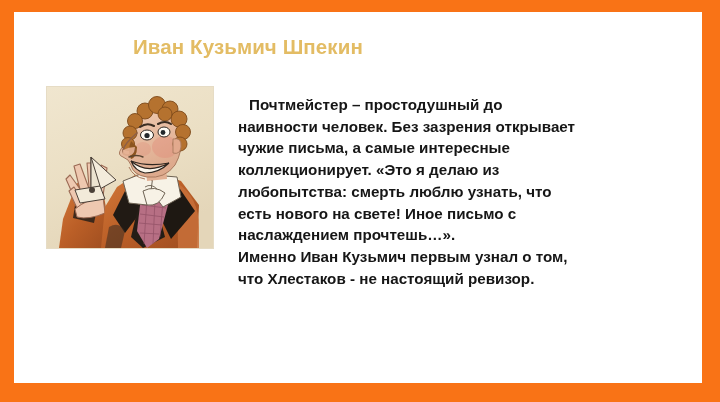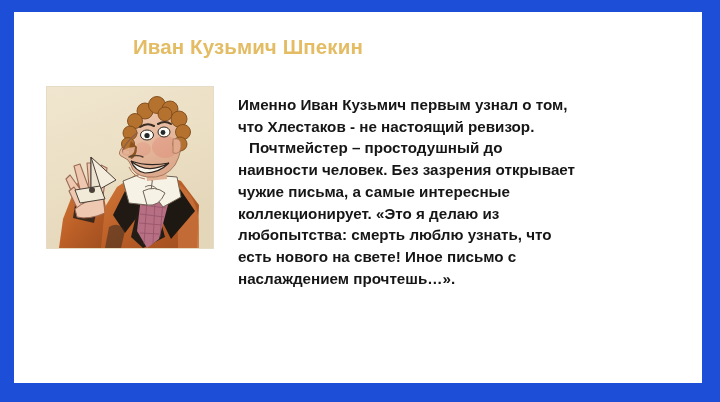--- a/index.html
+++ b/index.html
@@ -13,21 +13,21 @@
     overflow: hidden;
     font-family: "Liberation Sans", sans-serif;
   }
 
   
   #slide {
     position: relative;
     width: 720px;
     height: 402px;
     box-sizing: border-box;
-    background: #1d4ed8;     
+    background: #f97316;     
   }
   #slide-inner {
     position: absolute;
     left: 14px;
     top: 12px;
     right: 18px;
     bottom: 19px;
     background: #ffffff;
   }
 
@@ -189,18 +189,18 @@
 
         <path d="M82,80 Q86,90 98,92" fill="none" stroke="#a97a5f" stroke-width="1"></path>
 
         <path d="M82,70 Q90,67 96,70" fill="none" stroke="#5a4431" stroke-width="1.4" stroke-linecap="round"></path>
 
         <path d="M62,140 Q72,134 78,144 L74,161 L58,161 Z" fill="#3a2c20" opacity="0.55"></path>
       </svg>
     </div>
 
     <div id="body-text">
+      <p id="para-1">Почтмейстер – простодушный до наивности человек. Без зазрения открывает чужие письма, а самые интересные коллекционирует. «Это я делаю из любопытства: смерть люблю узнать, что есть нового на свете! Иное письмо с наслаждением прочтешь…».</p>
       <p id="para-2">Именно Иван Кузьмич первым узнал о том, что Хлестаков - не настоящий ревизор.</p>
-      <p id="para-1">Почтмейстер – простодушный до наивности человек. Без зазрения открывает чужие письма, а самые интересные коллекционирует. «Это я делаю из любопытства: смерть люблю узнать, что есть нового на свете! Иное письмо с наслаждением прочтешь…».</p>
     </div>
 
   </div>
 </div>
 
 </body></html>

